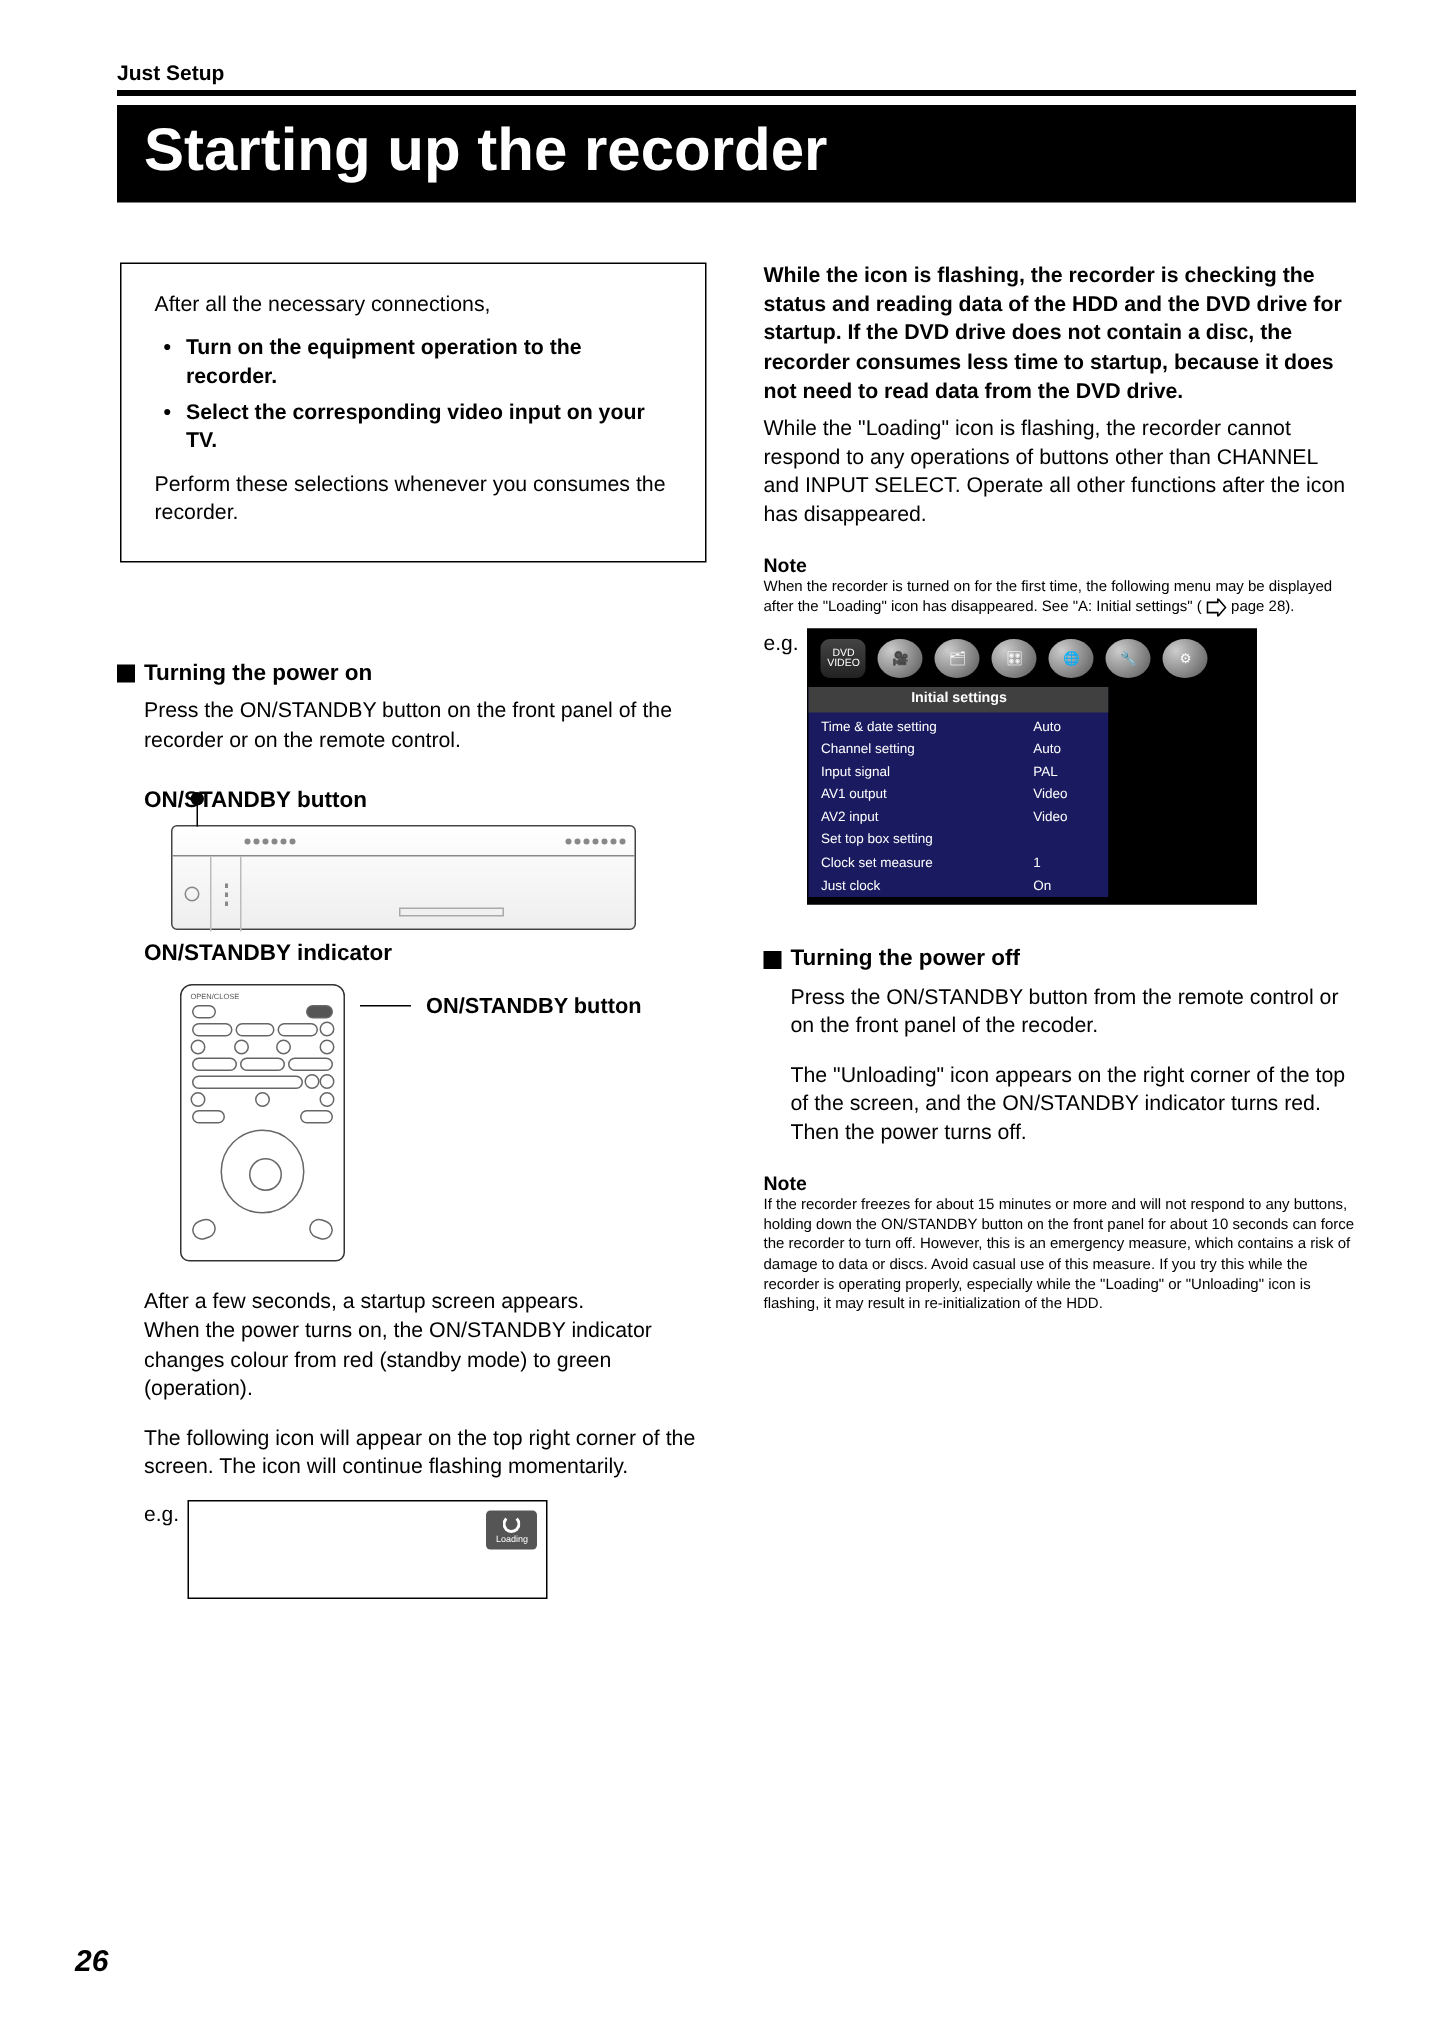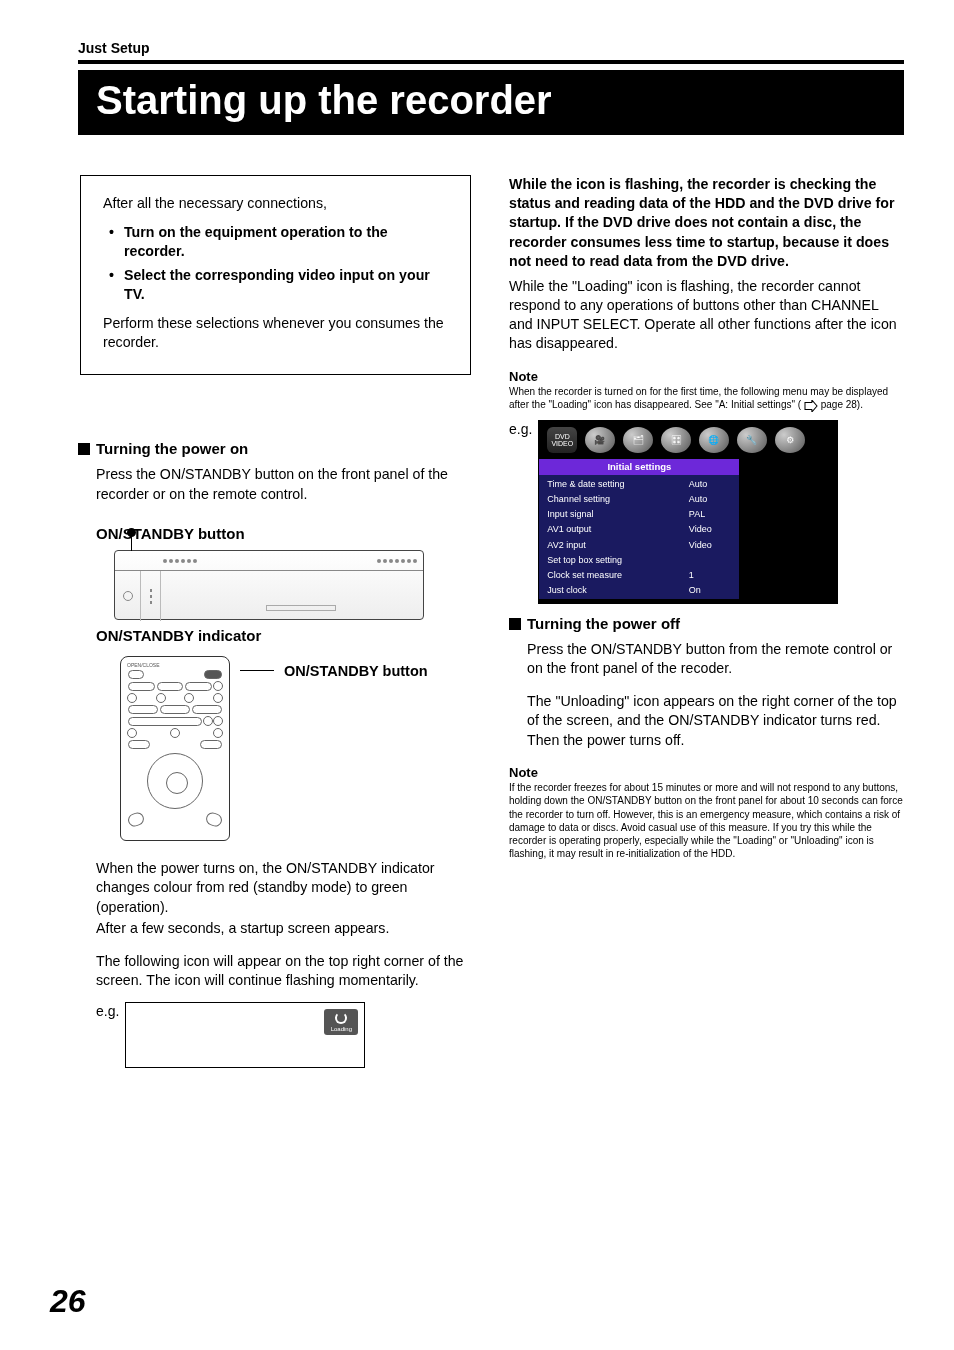--- a/index.html
+++ b/index.html
@@ -52,27 +52,27 @@
   .note-p { font-size:10px; line-height:1.32; }
   .arrow-ico{ display:inline-block; width:14px; height:12px; vertical-align:middle;}
   .settings-wrap{ display:flex; gap:6px; margin-top:8px; }
   .settings-eg{ font-size:14px; }
   .settings-box{ border:1px solid #000; background:#000; width:300px; padding:0 0 4px 0;}
   .icon-row{ display:flex; gap:8px; padding:6px 8px; background:#000;}
   .ico{ width:30px;height:26px;border-radius:50%; background:radial-gradient(circle at 30% 30%, #ccc, #555); display:flex;align-items:center;justify-content:center; color:#fff; font-size:9px;}
   .ico.sq{ border-radius:6px; background:linear-gradient(#444,#222); font-size:7px; text-align:center; line-height:1;}
   .settings-body{ display:flex; }
   .settings-panel{ background:#1a1a60; color:#fff; font-size:9px; width:200px; }
-  .settings-title{ background:#6d28d9; text-align:center; font-weight:bold; padding:2px 4px; font-size:9.5px;}
+  .settings-title{ background:#404040; text-align:center; font-weight:bold; padding:2px 4px; font-size:9.5px;}
   .settings-rows{ width:100%; }
   .settings-rows tr td{ padding:0.5px 6px; }
   .settings-rows tr td:first-child{ font-weight:normal;}
   .settings-side{ flex:1; background:#000;}
-  .sec2 { margin-top:10px; }
-  .page-num { position:absolute; bottom:30px; left:50px; font-size:32px; font-weight:bold; font-style:italic; }
+  .sec2 { margin-top:26px; }
+  .page-num { position:absolute; bottom:30px; left:50px; font-size:20px; font-weight:bold; font-style:italic; }
 </style>
 </head>
 <body>
 
 <div class="page">
   <div class="breadcrumb">Just Setup</div>
   <hr class="hr-thick">
   <div class="title-bar">Starting up the recorder</div>
 
   <div class="cols">
@@ -179,22 +179,22 @@
           <div class="row">
               <span class="pill" style="max-width:16px;height:13px;transform:rotate(-20deg)"></span>
               <span style="flex:1"></span>
               <span class="pill" style="max-width:16px;height:13px;transform:rotate(20deg)"></span>
             </div>
         </div>
         <div class="lead-line"></div>
         <div class="remote-label">ON/STANDBY button</div>
       </div>
 
+      <p class="indent" style="margin-top:2px">After a few seconds, a startup screen appears.</p>
       <p class="indent">When the power turns on, the ON/STANDBY indicator changes colour from red (standby mode) to green (operation).</p>
-      <p class="indent" style="margin-top:2px">After a few seconds, a startup screen appears.</p>
       <p class="indent" style="margin-top:14px">The following icon will appear on the top right corner of the screen. The icon will continue flashing momentarily.</p>
 
       <div class="eg-row">
         <div class="eg-label">e.g.</div>
         <div class="eg-box">
           <div class="loading-badge">
             <div class="disc"></div>
             <span>Loading</span>
           </div>
         </div>

